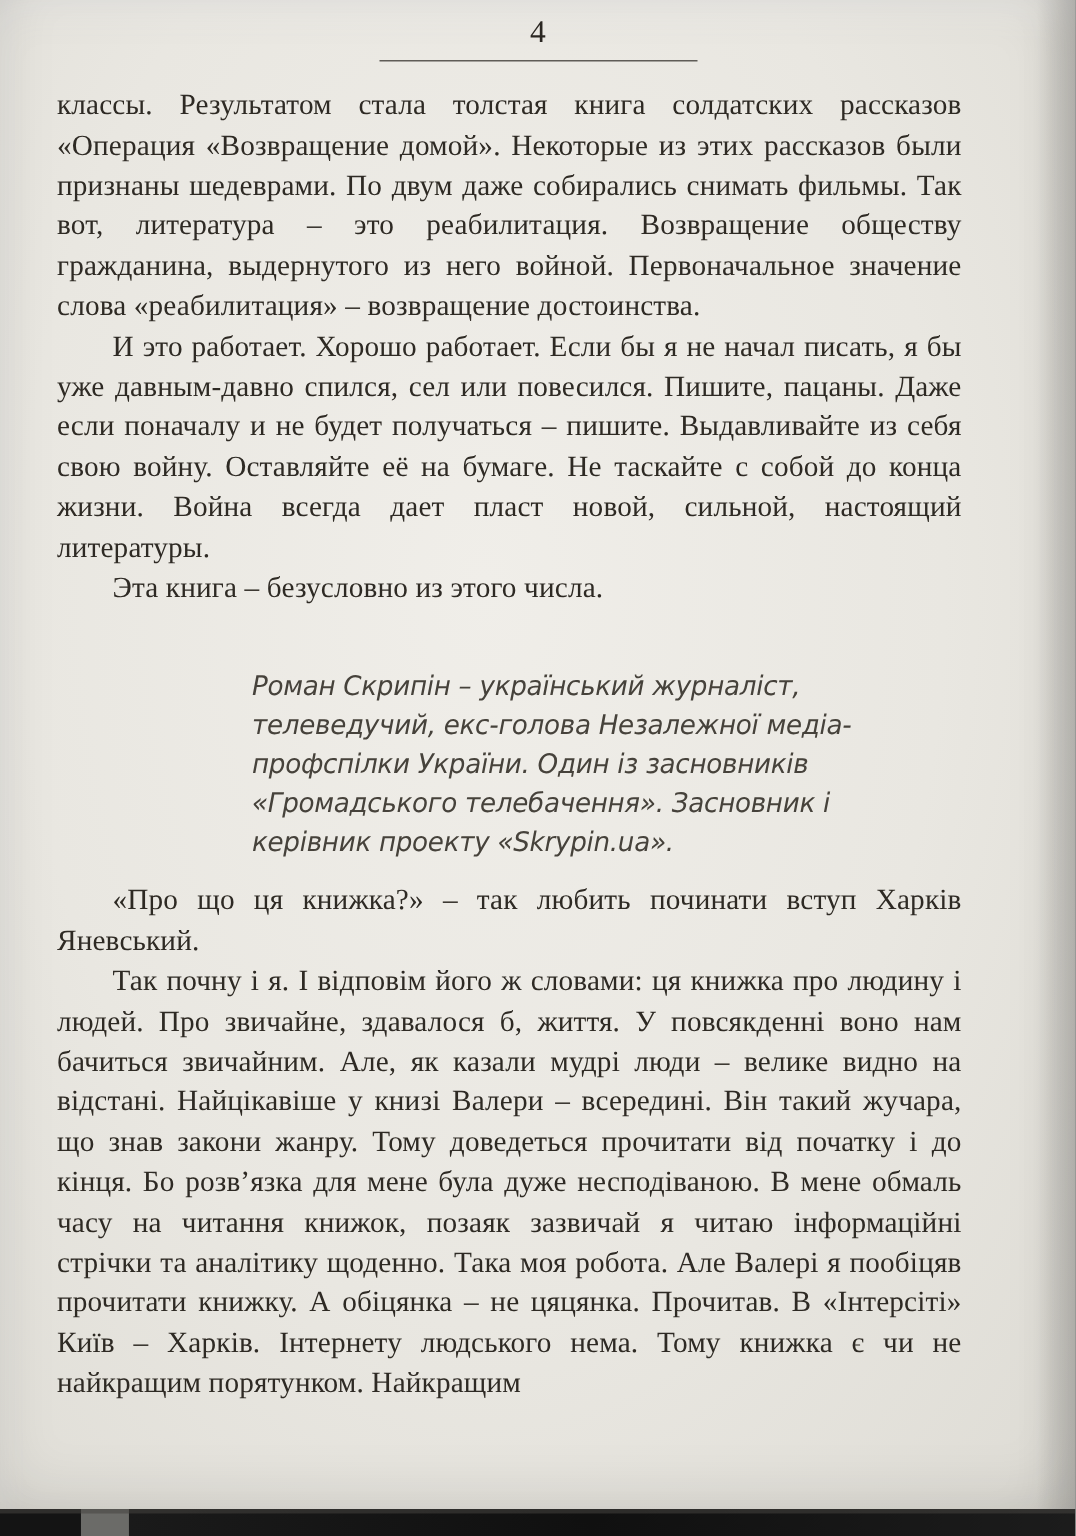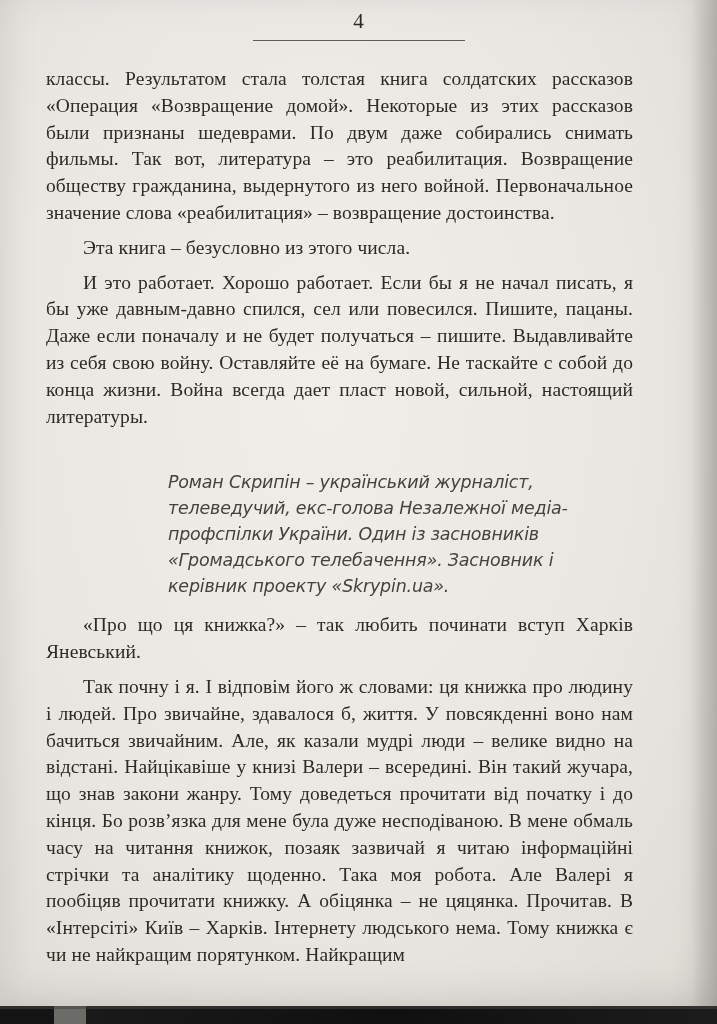--- a/index.html
+++ b/index.html
@@ -38,21 +38,21 @@
     border-top: 1.6px solid rgba(55,52,48,0.78);
   }
   .text-block {
     padding: 17px 76px 0 38px;
     font-size: 19.5px;
     line-height: 26.8px;
     text-align: justify;
     letter-spacing: 0.1px;
   }
   .para {
-    margin: 8px;
+    margin: 0;
     text-indent: 37px;
   }
   .para.no-indent {
     text-indent: 0;
   }
   .author-note {
     margin: 39px 0 13px 130px;
     font-family: "DejaVu Sans", "Liberation Sans", sans-serif;
     font-style: italic;
     font-size: 18px;
@@ -91,22 +91,22 @@
 
 <div class="page">
 
   <header class="page-header">
     <div class="page-number">4</div>
     <div class="header-rule"></div>
   </header>
 
   <main class="text-block">
     <p class="para no-indent">классы. Результатом стала толстая книга солдатских рассказов «Операция «Возвращение домой». Некоторые из этих рассказов были признаны шедеврами. По двум даже собирались снимать фильмы. Так вот, литература – это реабилитация. Возвращение обществу гражданина, выдернутого из него войной. Первоначальное значение слова «реабилитация» – возвращение достоинства.</p>
+    <p class="para">И это работает. Хорошо работает. Если бы я не начал писать, я бы уже давным-давно спился, сел или повесился. Пишите, пацаны. Даже если поначалу и не будет получаться – пишите. Выдавливайте из себя свою войну. Оставляйте её на бумаге. Не таскайте с собой до конца жизни. Война всегда дает пласт новой, сильной, настоящий литературы.</p>
     <p class="para">Эта книга – безусловно из этого числа.</p>
-    <p class="para">И это работает. Хорошо работает. Если бы я не начал писать, я бы уже давным-давно спился, сел или повесился. Пишите, пацаны. Даже если поначалу и не будет получаться – пишите. Выдавливайте из себя свою войну. Оставляйте её на бумаге. Не таскайте с собой до конца жизни. Война всегда дает пласт новой, сильной, настоящий литературы.</p>
 
     <div class="author-note">Роман Скрипін – український журналіст, телеведучий, екс-голова Незалежної медіа-профспілки України. Один із засновників «Громадського телебачення». Засновник і керівник проекту «Skrypin.ua».</div>
 
     <p class="para">«Про що ця книжка?» – так любить починати вступ Харків Яневський.</p>
     <p class="para">Так почну і я. І відповім його ж словами: ця книжка про людину і людей. Про звичайне, здавалося б, життя. У повсякденні воно нам бачиться звичайним. Але, як казали мудрі люди – велике видно на відстані. Найцікавіше у книзі Валери – всередині. Він такий жучара, що знав закони жанру. Тому доведеться прочитати від початку і до кінця. Бо розв’язка для мене була дуже несподіваною. В мене обмаль часу на читання книжок, позаяк зазвичай я читаю інформаційні стрічки та аналітику щоденно. Така моя робота. Але Валері я пообіцяв прочитати книжку. А обіцянка – не цяцянка. Прочитав. В «Інтерсіті» Київ – Харків. Інтернету людського нема. Тому книжка є чи не найкращим порятунком. Найкращим</p>
   </main>
 
   <div class="edge-shade-right"></div>
   <div class="scan-edge"></div>
 

